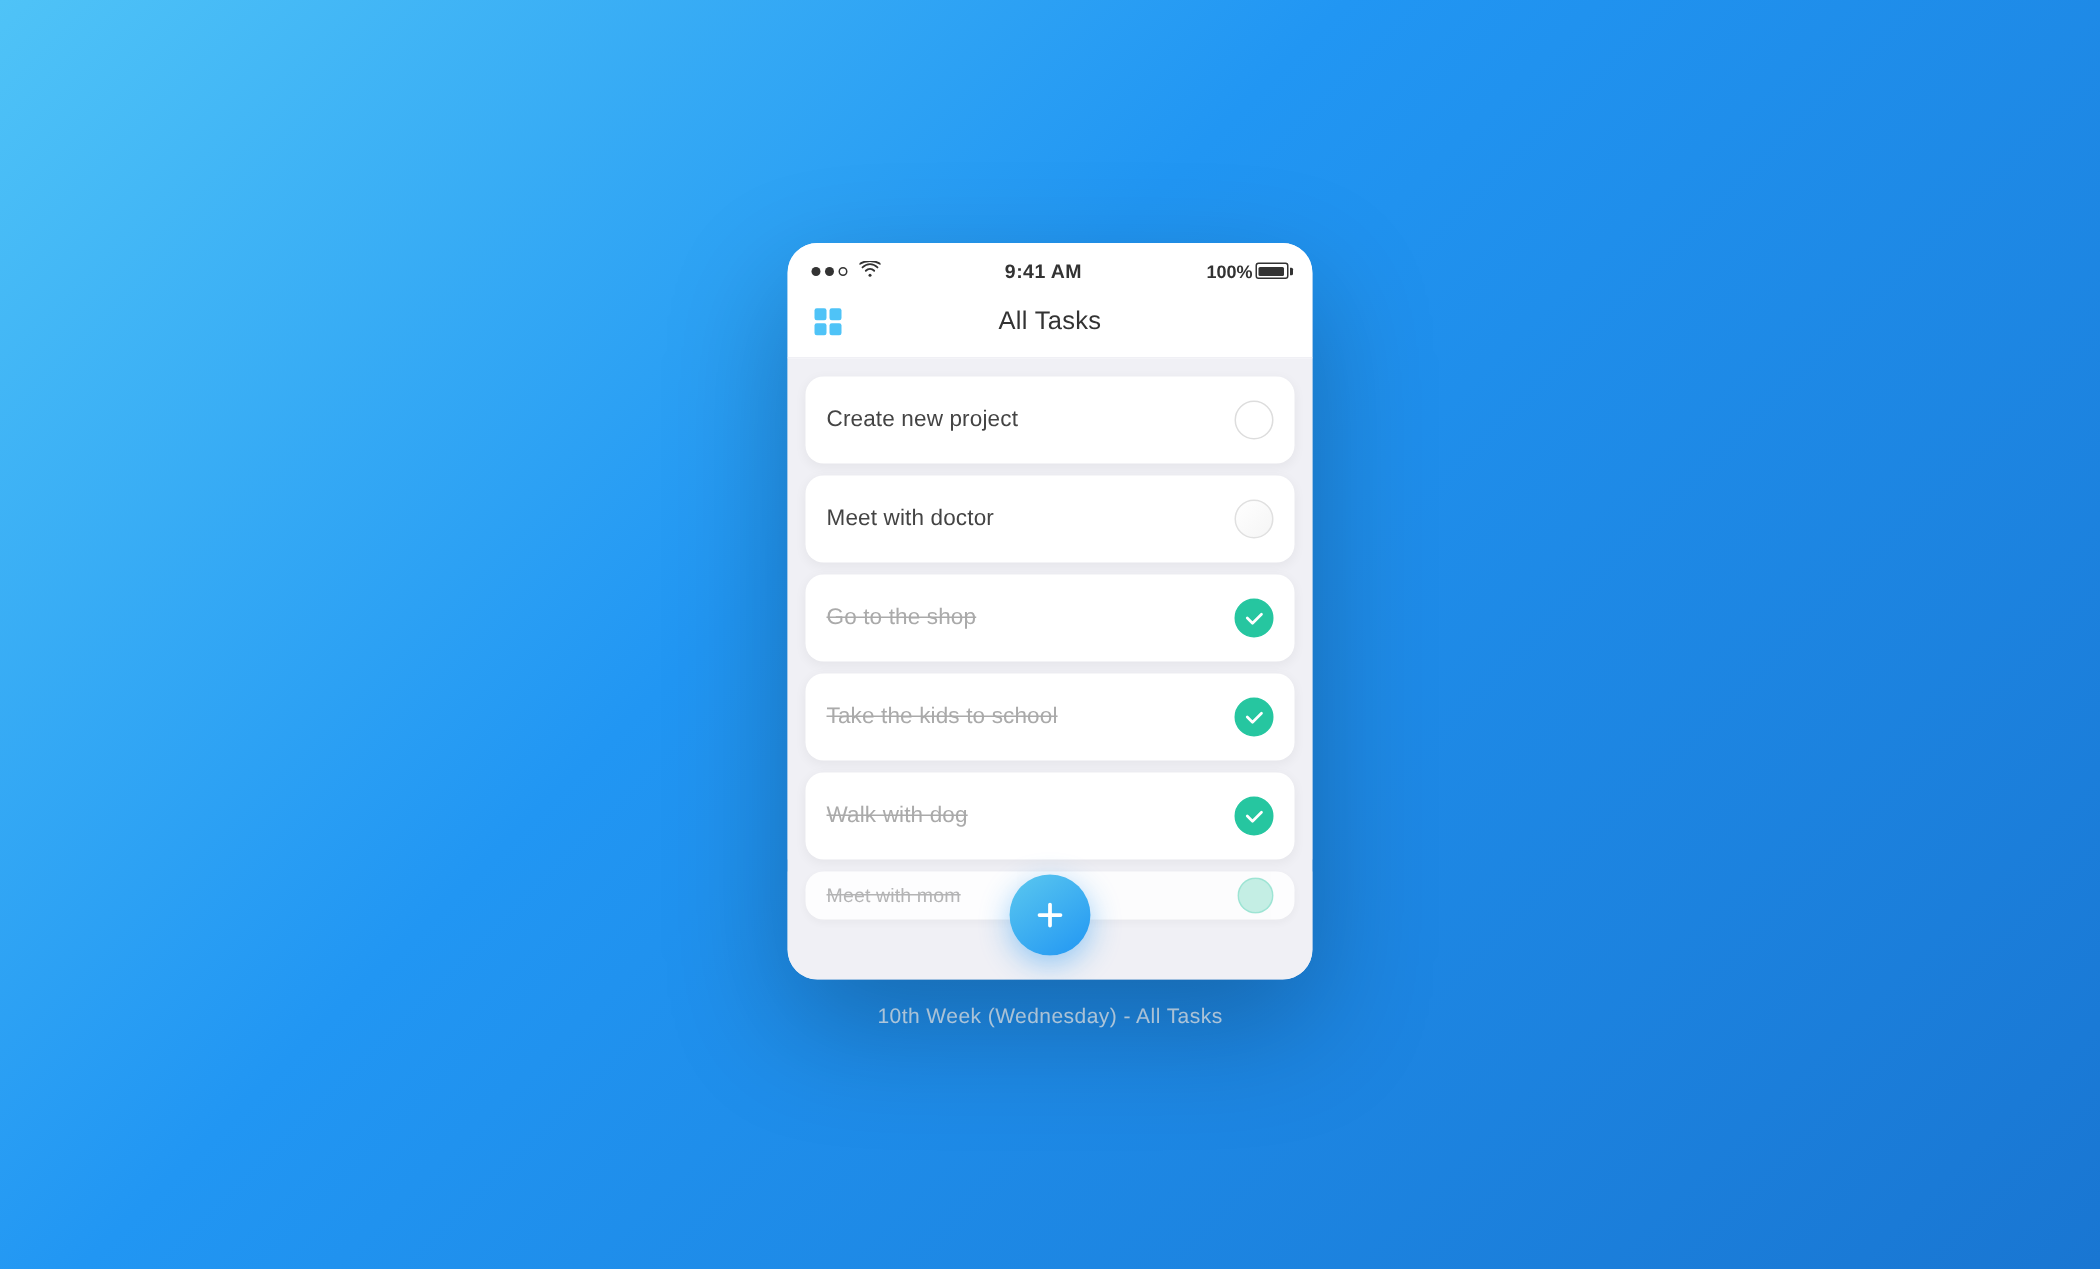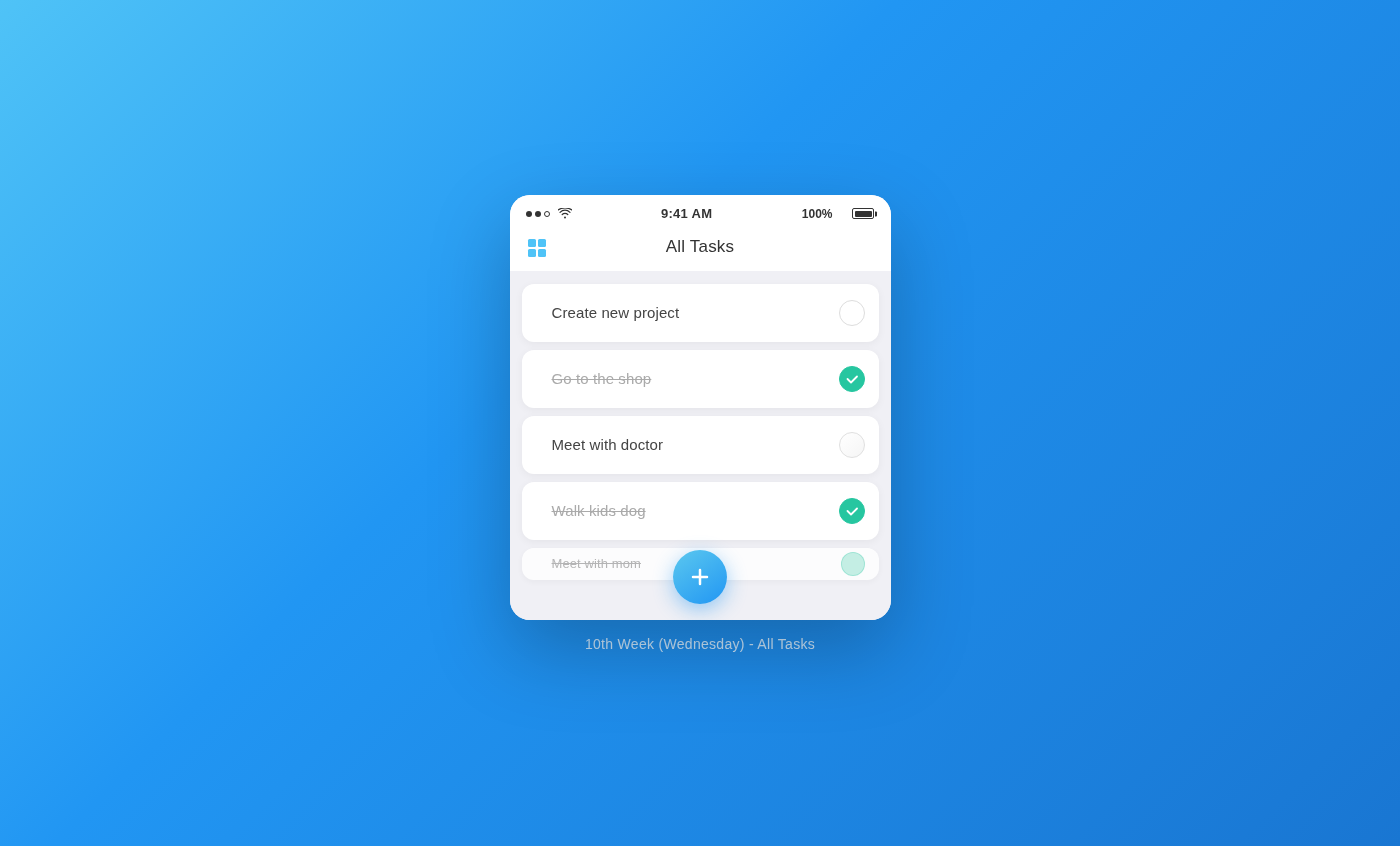--- a/index.html
+++ b/index.html
@@ -10,21 +10,21 @@
       background: linear-gradient(135deg, #4fc3f7 0%, #2196f3 40%, #1976d2 100%);
       display: flex;
       flex-direction: column;
       align-items: center;
       justify-content: center;
       font-family: -apple-system, 'Helvetica Neue', Arial, sans-serif;
       overflow: hidden;
     }
 
     .phone-frame {
-      width: 381px;
+      width: 350px;
       background: #f0f0f5;
       border-radius: 20px;
       overflow: hidden;
       box-shadow: 0 30px 80px rgba(0,0,0,0.25);
       position: relative;
     }
 
     
     .status-bar {
       background: #fff;
@@ -64,21 +64,21 @@
     .status-time {
       font-size: 13px;
       font-weight: 600;
       color: #333;
       letter-spacing: 0.3px;
     }
 
     .status-right {
       display: flex;
       align-items: center;
-      gap: 20px;
+      gap: 2px;
       font-size: 12px;
       font-weight: 600;
       color: #333;
     }
 
     .battery-bar {
       width: 22px;
       height: 11px;
       border: 1.5px solid #333;
       border-radius: 2px;
@@ -154,21 +154,20 @@
       align-items: center;
       justify-content: space-between;
       box-shadow: 0 2px 8px rgba(0,0,0,0.05);
     }
 
     .task-label {
       font-size: 15px;
       color: #444;
       font-weight: 400;
       letter-spacing: 0.1px;
-      margin-left: 16px;
     }
 
     .task-label.completed {
       text-decoration: line-through;
       color: #aaa;
     }
 
     .task-toggle {
       width: 26px;
       height: 26px;
@@ -297,37 +296,45 @@
 
     <div class="task-item">
       <span class="task-label">Create new project</span>
       <div class="task-toggle">
         
       </div>
     </div>
 
 
     <div class="task-item">
+      <span class="task-label">Meet with doctor</span>
+      <div class="task-toggle" style="border-color:#e0e0e0; background: linear-gradient(135deg,#fff,#f5f5f5);"></div>
+    </div>
+
+    <div class="task-item">
       <span class="task-label completed">Go to the shop</span>
       <div class="task-toggle checked">
         <svg viewBox="0 0 14 14" fill="none">
           <path d="M2.5 7l3.5 3.5 6-6" stroke="#fff" stroke-width="1.8" stroke-linecap="round" stroke-linejoin="round"></path>
         </svg>
       </div>
     </div>
 
     <div class="task-item">
-      <span class="task-label">Meet with doctor</span>
-      <div class="task-toggle" style="border-color:#e0e0e0; background: linear-gradient(135deg,#fff,#f5f5f5);"></div>
-    </div>
-
-
-
-    <div class="task-item">
-      <span class="task-label completed">Walk kids dog</span>
+      <span class="task-label completed">Take the kids to school</span>
+      <div class="task-toggle checked">
+        <svg viewBox="0 0 14 14" fill="none">
+          <path d="M2.5 7l3.5 3.5 6-6" stroke="#fff" stroke-width="1.8" stroke-linecap="round" stroke-linejoin="round"></path>
+        </svg>
+      </div>
+    </div>
+
+
+    <div class="task-item">
+      <span class="task-label completed">Walk with dog</span>
       <div class="task-toggle checked">
         <svg viewBox="0 0 14 14" fill="none">
           <path d="M2.5 7l3.5 3.5 6-6" stroke="#fff" stroke-width="1.8" stroke-linecap="round" stroke-linejoin="round"></path>
         </svg>
       </div>
     </div>
 
   </div>
 
   <div style="position:relative; background:#f0f0f5; padding: 0 12px;">

